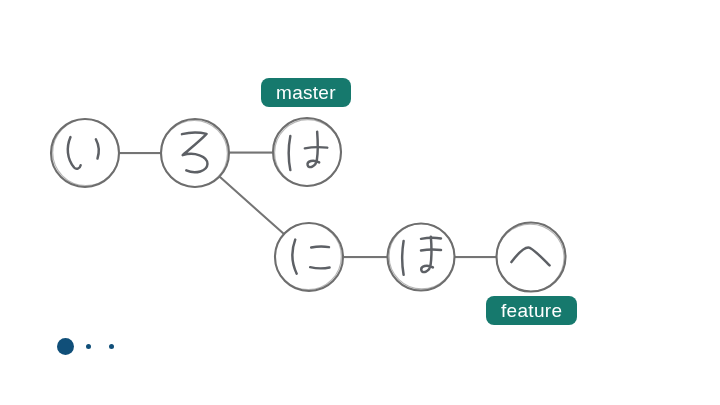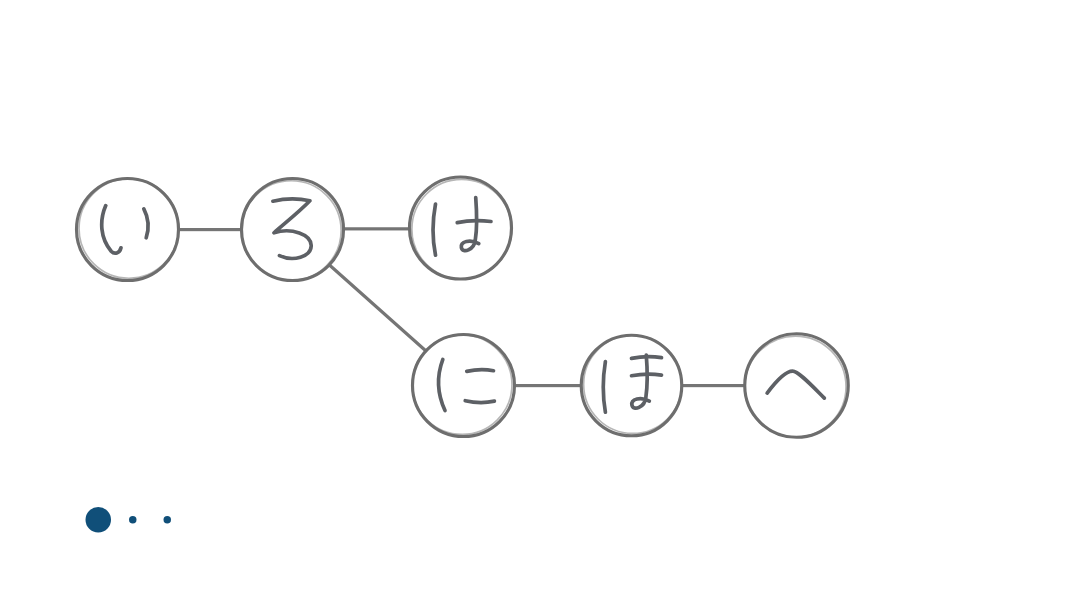--- a/index.html
+++ b/index.html
@@ -155,21 +155,23 @@
 
     <g transform="translate(531,257)" role="img" aria-label="へ">
       <circle class="node-circle" r="34.5"></circle>
       <circle class="node-circle echo" cx="-0.7" cy="0.8" r="33.7"></circle>
       <g transform="scale(1.45)">
         <path class="glyph" d="M -13.5 3.5 C -9 -2.5 -4.5 -6.6 -1.8 -6.6 C 0.8 -6.6 6.5 -0.5 12.8 5.8"></path>
       </g>
     </g>
   </svg>
 
+  <div class="branch-label master">master</div>
 
+  <div class="branch-label feature">feature</div>
 
   <div class="pager">
     <span class="dot active"></span>
     <span class="dot d2"></span>
     <span class="dot d3"></span>
   </div>
 
 </div>
 
 </body></html>

